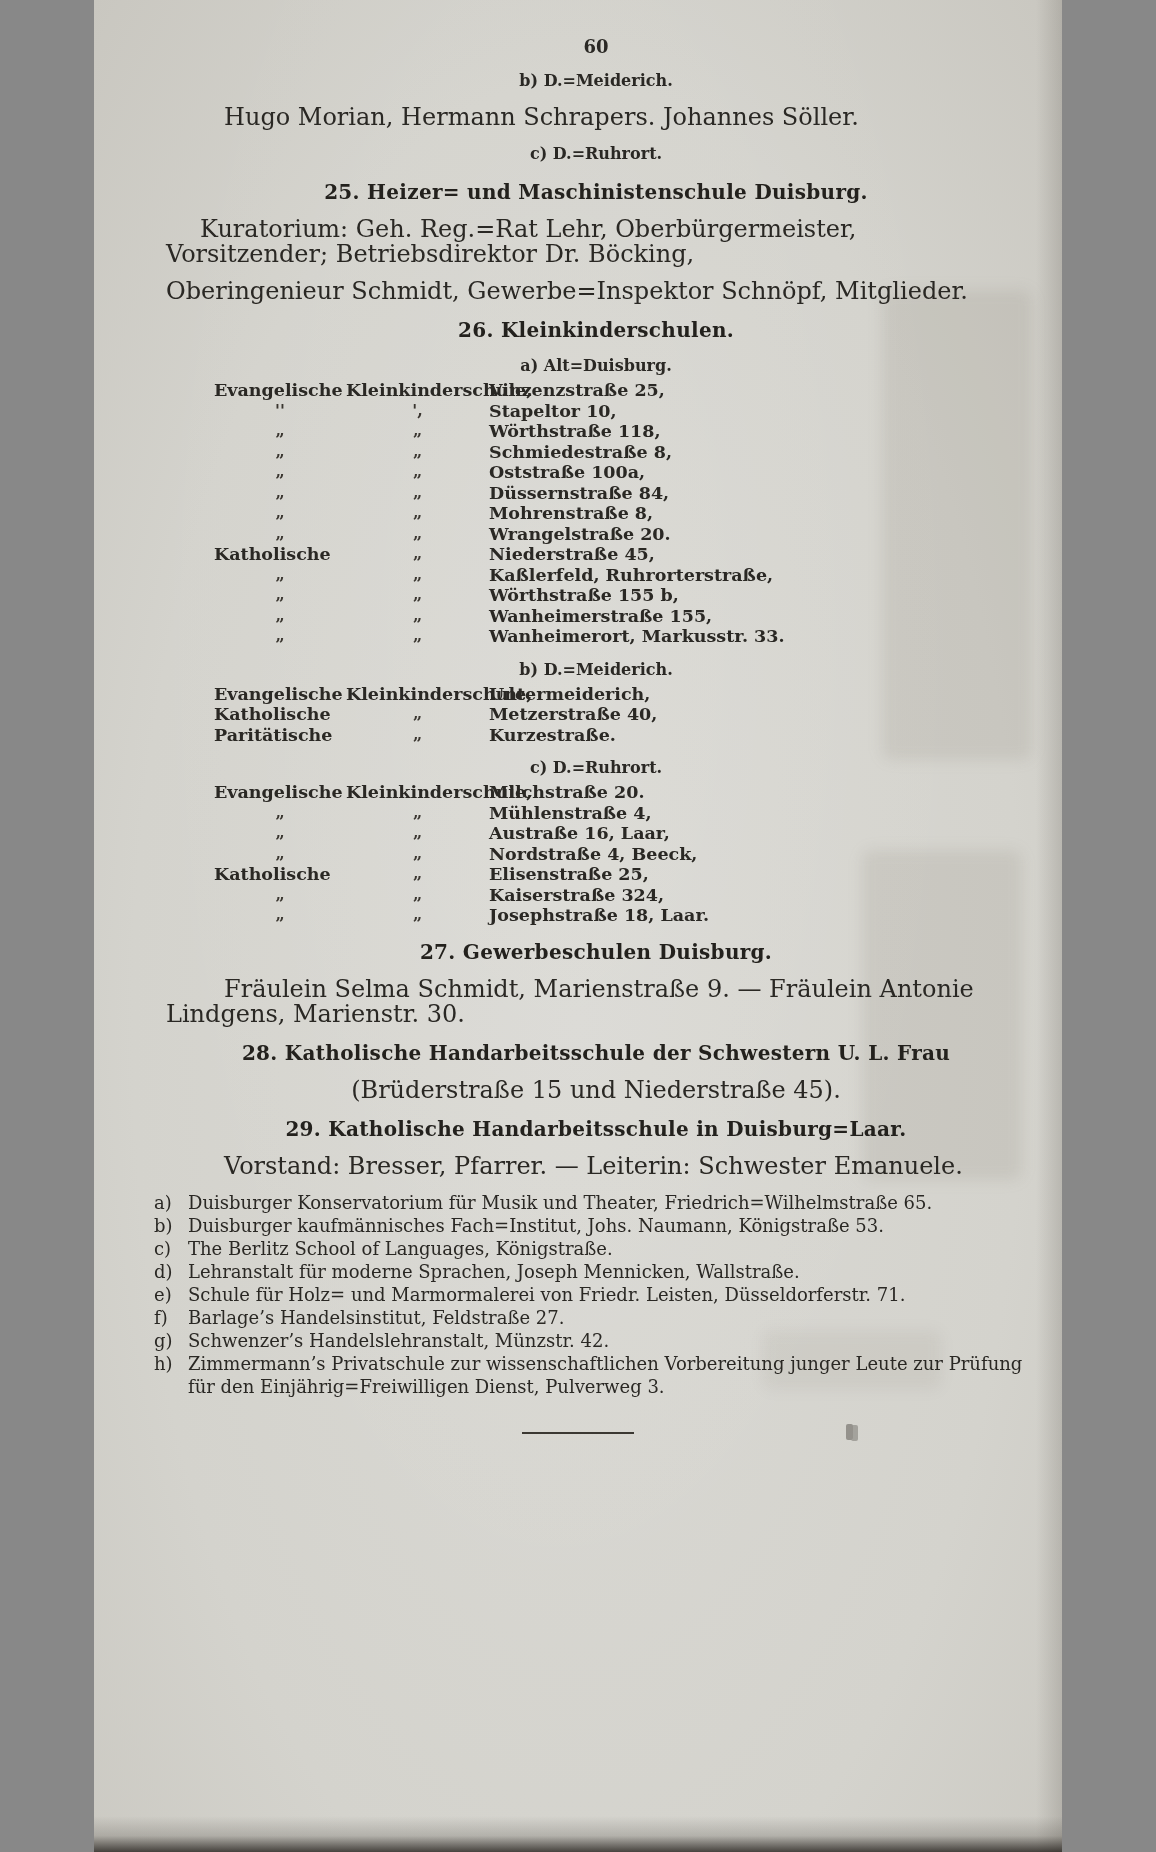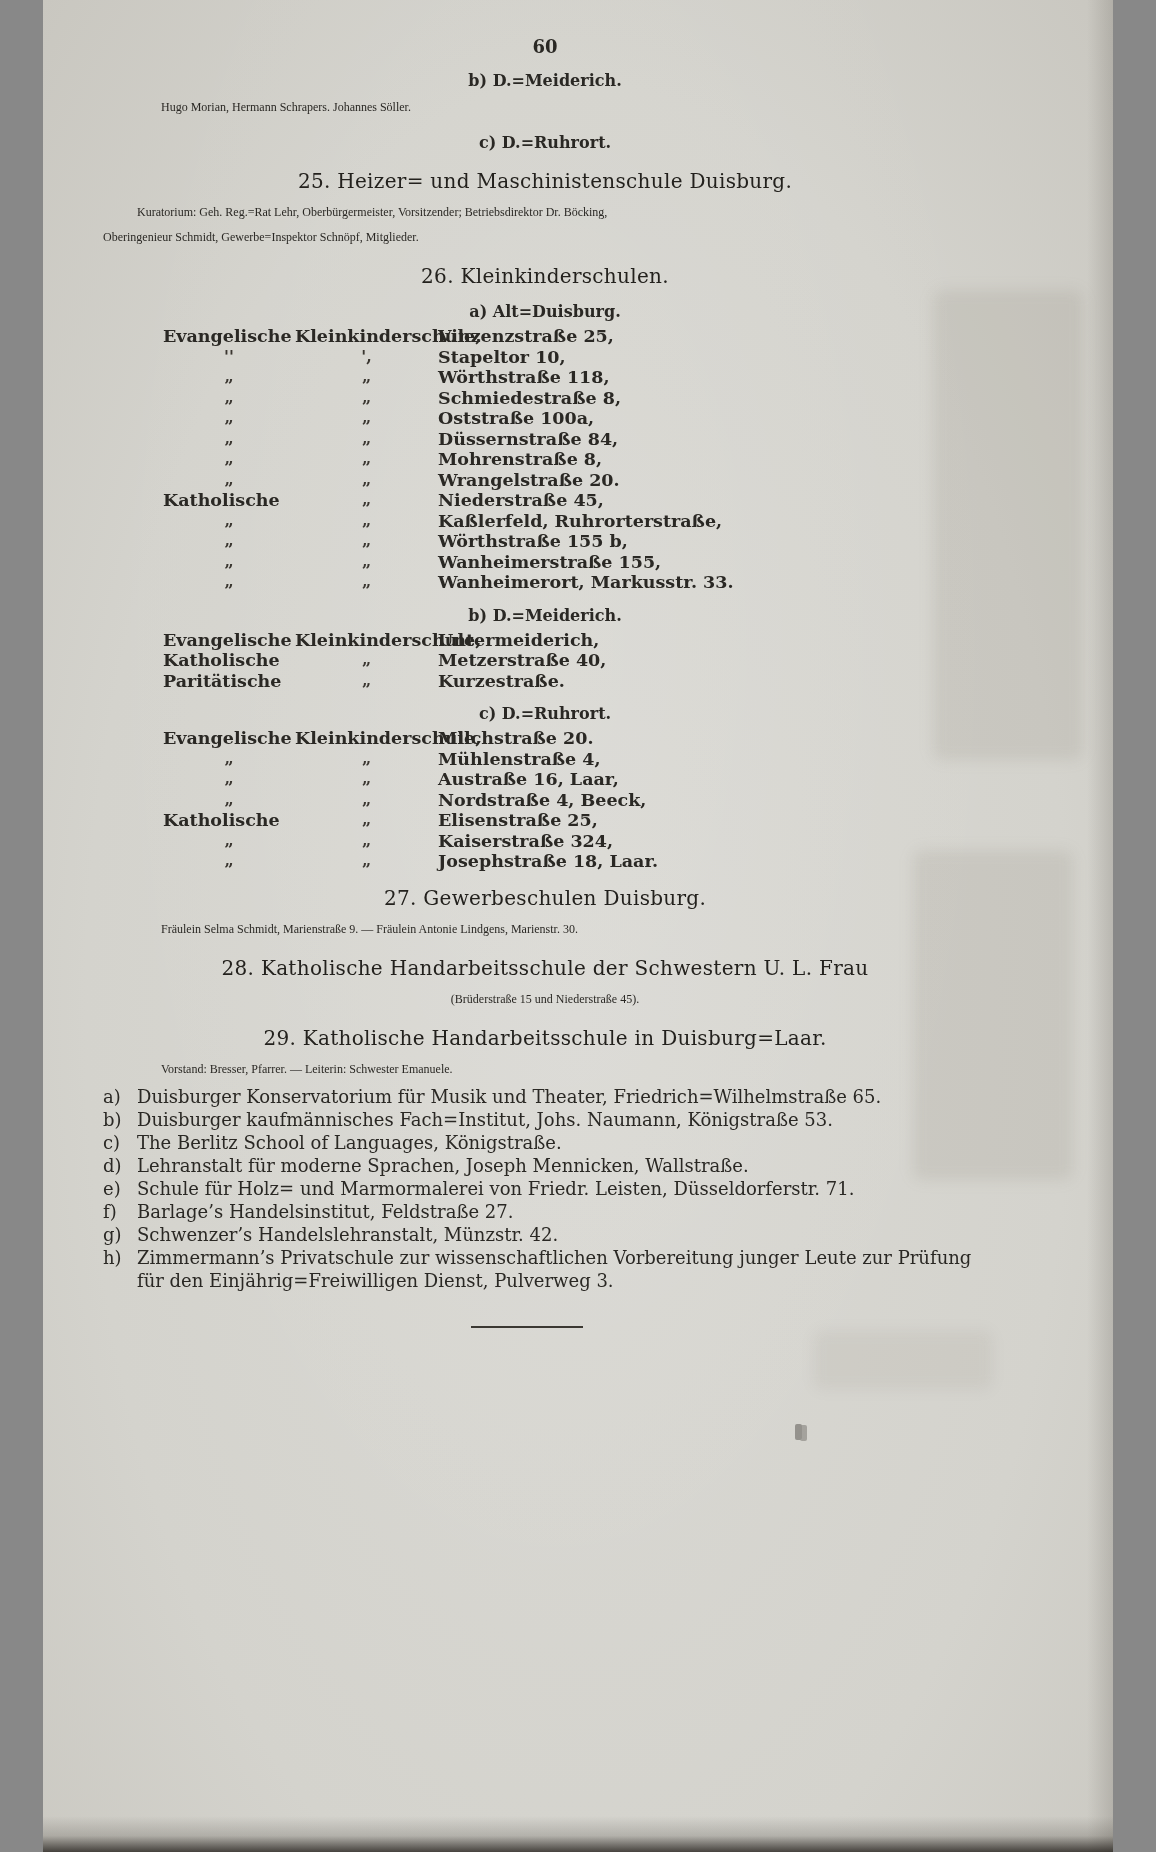--- a/index.html
+++ b/index.html
@@ -1,27 +1,26 @@
 <!DOCTYPE html>
 <html><head>
 <meta charset="utf-8">
 <style>
   html,body { margin:0; padding:0; background:#888; }
   .page {
     position:relative;
-    width:1044px; height:1852px;
+    width:968px; height:1852px;
     margin:0 auto;
     background:
       radial-gradient(ellipse at 48% 35%, rgba(255,255,255,0.10) 0%, rgba(255,255,255,0) 60%),
       radial-gradient(ellipse at 50% 55%, #dad9d4 0%, #d4d3cd 65%, #c9c7c0 100%);
     background-color:#d6d5d0;
     overflow:hidden;
     font-family:"DejaVu Serif", "Liberation Serif", serif;
     color:#2a2824;
-    padding-left:26px;
   }
   .page::after {
     content:"";
     position:absolute; left:0; right:0; bottom:0; height:36px;
     background:linear-gradient(to bottom, rgba(60,55,48,0) 0%, rgba(60,55,48,0.22) 55%, rgba(30,26,22,0.78) 100%);
     pointer-events:none;
   }
   .edge-right {
     position:absolute; top:0; right:0; bottom:0; width:26px;
     background:linear-gradient(to right, rgba(70,64,56,0) 0%, rgba(70,64,56,0.18) 100%);
@@ -52,29 +51,29 @@
     font-weight:bold;
   }
   .h-sub {
     text-align:center;
     font-weight:bold;
     font-size:16px; line-height:24px;
     margin:11px 0 2px 0;
   }
   .h-sec {
     text-align:center;
-    font-weight:normal;
+    font-weight:bold;
     font-size:20px; line-height:26px;
     letter-spacing:0.3px;
     margin:13px 0 6px 0;
     color:#23211d;
   }
   p.body {
-    margin:0;
-    font-size:12px; line-height:25px;font-family:Liberation Serif, serif;
+    margin:12px;
+    font-size:24px; line-height:25px;
   }
   .indent { text-indent:58px; }
   .indent-sm { text-indent:34px; }
   .centered { text-align:center; text-indent:0; }
   .kk-table { padding-left:60px; margin:2px 0 0 0;font-weight:bold; }
   .kk-row {
     display:grid;
     grid-template-columns:132px 143px auto;
     font-size:17.5px; line-height:20.5px;
   }

